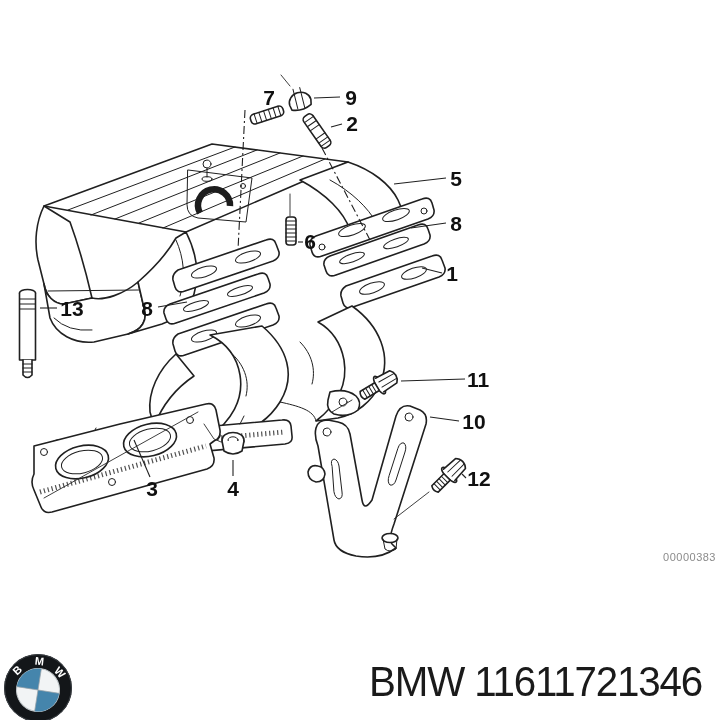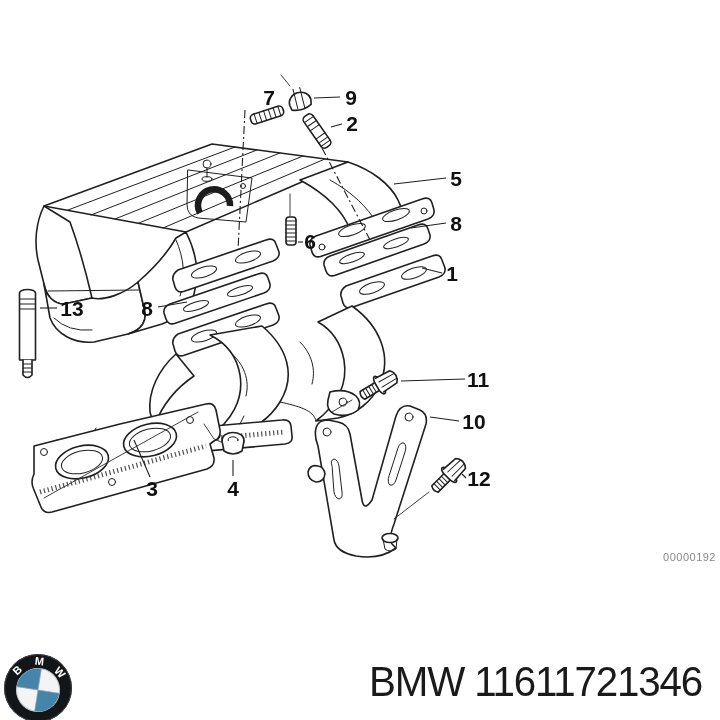--- a/index.html
+++ b/index.html
@@ -219,21 +219,21 @@
         <text x="474" y="429" class="callout">10</text>
         <polyline points="466,478 462,474" class="leader"></polyline>
         <text x="479" y="486" class="callout">12</text>
         <polyline points="150,477 134,440" class="leader"></polyline>
         <text x="152" y="496" class="callout">3</text>
         <polyline points="233,476 233,460" class="leader"></polyline>
         <text x="233" y="496" class="callout">4</text>
       </g>
   </svg>
 
-  <div class="doc-number">00000192</div>
+  <div class="doc-number">00000383</div>
 
   <svg class="bmw-logo" viewBox="0 0 72 72">
     <circle cx="36" cy="37" r="34" fill="#131619"></circle>
     <circle cx="36" cy="37" r="33.4" fill="none" stroke="#3c4146" stroke-width="1"></circle>
     <text class="logo-letter" x="0" y="0" transform="translate(18,22) rotate(-43)">B</text>
     <text class="logo-letter" x="0" y="0" transform="translate(37,14) rotate(6)">M</text>
     <text class="logo-letter" x="0" y="0" transform="translate(55,24) rotate(47)">W</text>
     <g transform="rotate(9 36 39)">
       <circle cx="36" cy="39" r="21.5" fill="#f2f4f5" stroke="#c2c8cb" stroke-width="1"></circle>
       <path d="M36,39 L36,17.5 A21.5,21.5 0 0 0 14.5,39 Z" fill="#4585ac"></path>

